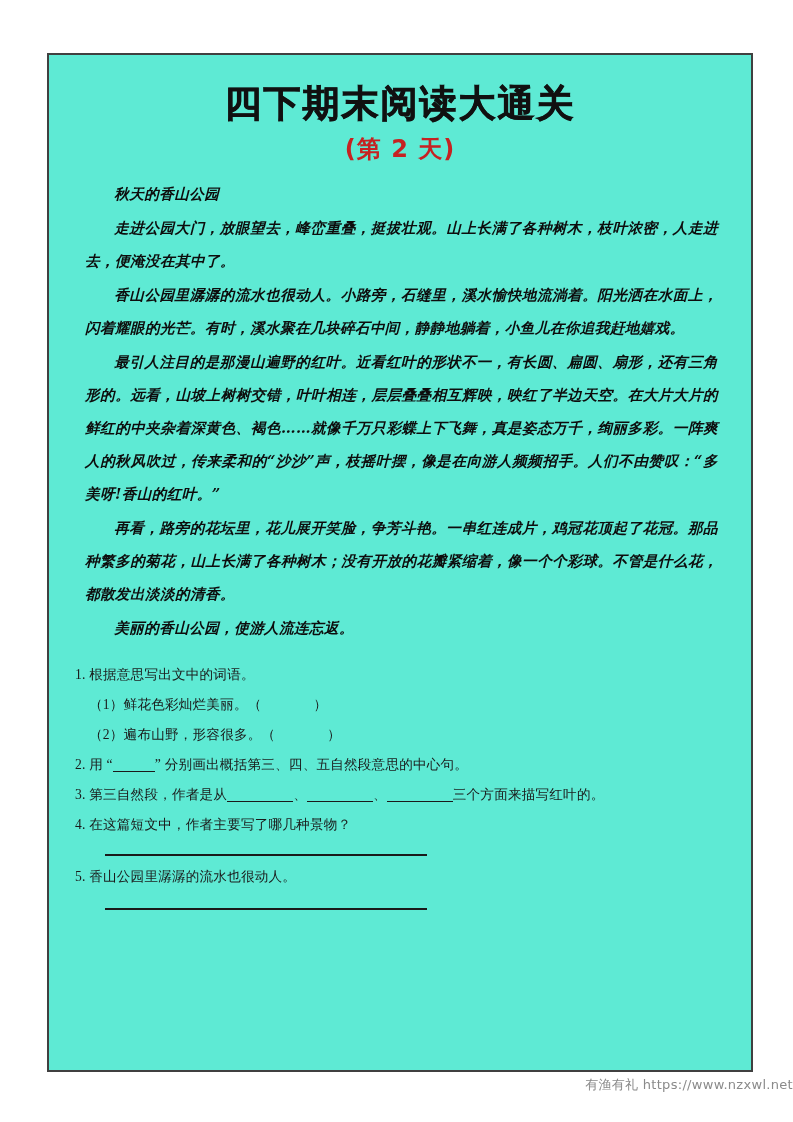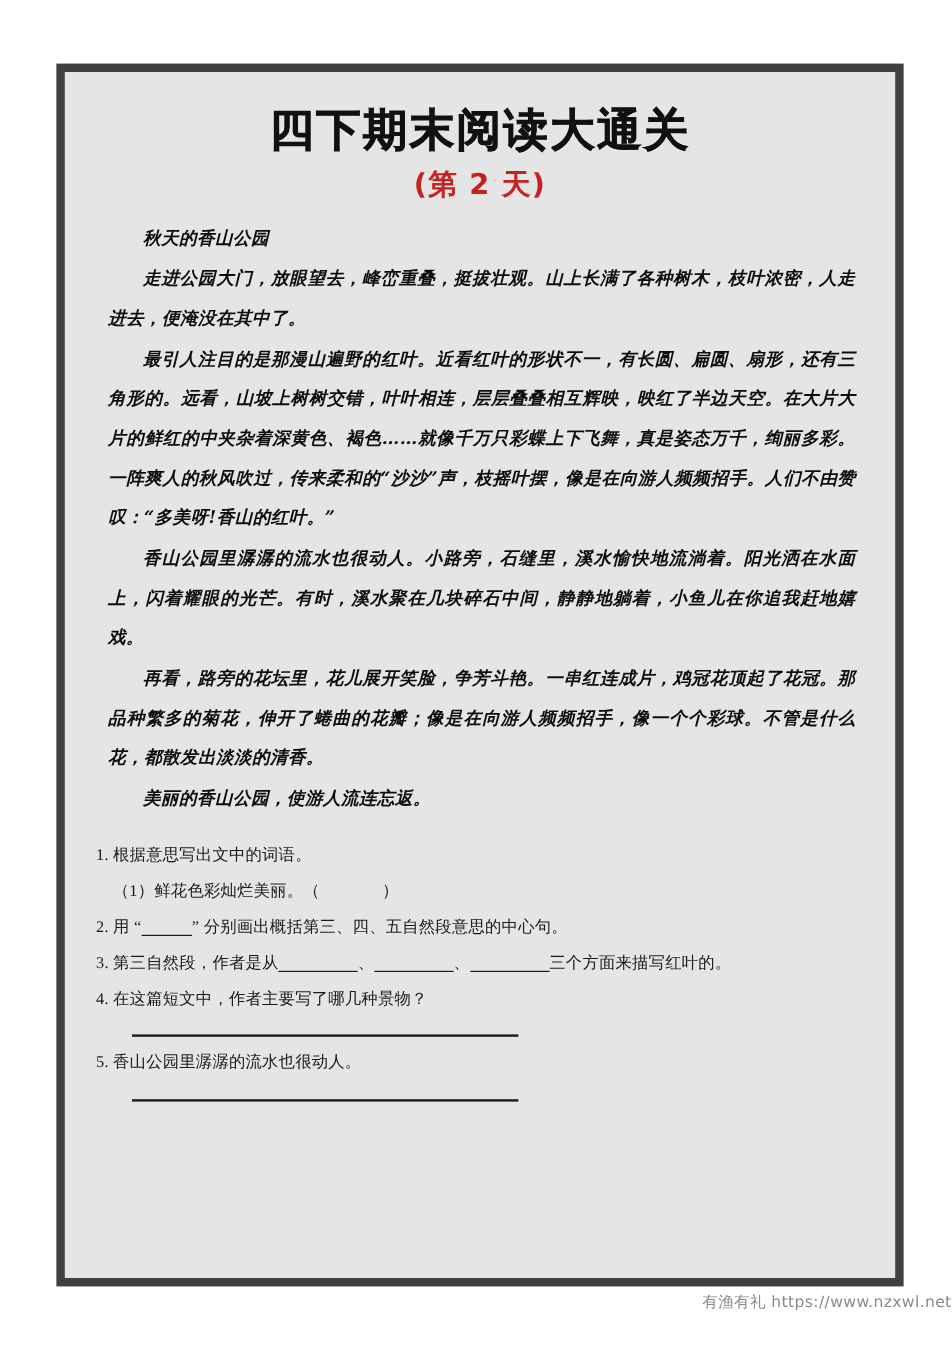--- a/index.html
+++ b/index.html
@@ -17,22 +17,22 @@
   }
 
   
   #page-frame {
     position: absolute;
     left: 47px;
     top: 53px;
     width: 706px;
     height: 1019px;
     box-sizing: border-box;
-    border: 7px solid #404040;
-    background: #e5e5e5;
+    border: 2px solid #404040;
+    background: #5eead4;
   }
 
   #page-inner {
     position: absolute;
     left: 0;
     top: 0;
     width: 100%;
     height: 100%;
     box-sizing: border-box;
     padding: 22px 26px 10px 26px;
@@ -153,37 +153,40 @@
   <div id="page-inner">
 
     <div id="title-block">
       <div class="main-title">四下期末阅读大通关</div>
       <div class="sub-title">(第 2 天)</div>
     </div>
 
     <div id="passage">
       <p class="para">秋天的香山公园</p>
       <p class="para">走进公园大门，放眼望去，峰峦重叠，挺拔壮观。山上长满了各种树木，枝叶浓密，人走进去，便淹没在其中了。</p>
+      <p class="para">香山公园里潺潺的流水也很动人。小路旁，石缝里，溪水愉快地流淌着。阳光洒在水面上，闪着耀眼的光芒。有时，溪水聚在几块碎石中间，静静地躺着，小鱼儿在你追我赶地嬉戏。</p>
       <p class="para">最引人注目的是那漫山遍野的红叶。近看红叶的形状不一，有长圆、扁圆、扇形，还有三角形的。远看，山坡上树树交错，叶叶相连，层层叠叠相互辉映，映红了半边天空。在大片大片的鲜红的中夹杂着深黄色、褐色……就像千万只彩蝶上下飞舞，真是姿态万千，绚丽多彩。一阵爽人的秋风吹过，传来柔和的“沙沙”声，枝摇叶摆，像是在向游人频频招手。人们不由赞叹：“多美呀!香山的红叶。”</p>
-      <p class="para">香山公园里潺潺的流水也很动人。小路旁，石缝里，溪水愉快地流淌着。阳光洒在水面上，闪着耀眼的光芒。有时，溪水聚在几块碎石中间，静静地躺着，小鱼儿在你追我赶地嬉戏。</p>
-      <p class="para">再看，路旁的花坛里，花儿展开笑脸，争芳斗艳。一串红连成片，鸡冠花顶起了花冠。那品种繁多的菊花，伸开了蜷曲的花瓣；像是在向游人频频招手，像一个个彩球。不管是什么花，都散发出淡淡的清香。</p>
+      <p class="para">再看，路旁的花坛里，花儿展开笑脸，争芳斗艳。一串红连成片，鸡冠花顶起了花冠。那品种繁多的菊花，山上长满了各种树木；没有开放的花瓣紧缩着，像一个个彩球。不管是什么花，都散发出淡淡的清香。</p>
       <p class="para no-justify">美丽的香山公园，使游人流连忘返。</p>
     </div>
 
     <div id="questions">
 
       <p class="q">
         <span>1.</span>
         <span>根据意思写出文中的词语。</span>
       </p>
 
       <p class="q-sub">
         <span>（1）</span><span>鲜花色彩灿烂美丽。（</span><span class="paren-gap"></span><span>）</span>
       </p>
 
+      <p class="q-sub">
+        <span>（2）</span><span>遍布山野，形容很多。（</span><span class="paren-gap"></span><span>）</span>
+      </p>
 
       <p class="q">
         <span>2.</span>
         <span>用 “</span><span class="ul-short"></span><span>” 分别画出概括第三、四、五自然段意思的中心句。</span>
       </p>
 
       <p class="q">
         <span>3.</span>
         <span>第三自然段，作者是从</span><span class="ul-mid"></span><span>、</span><span class="ul-mid"></span><span>、</span><span class="ul-mid"></span><span>三个方面来描写红叶的。</span>
       </p>

